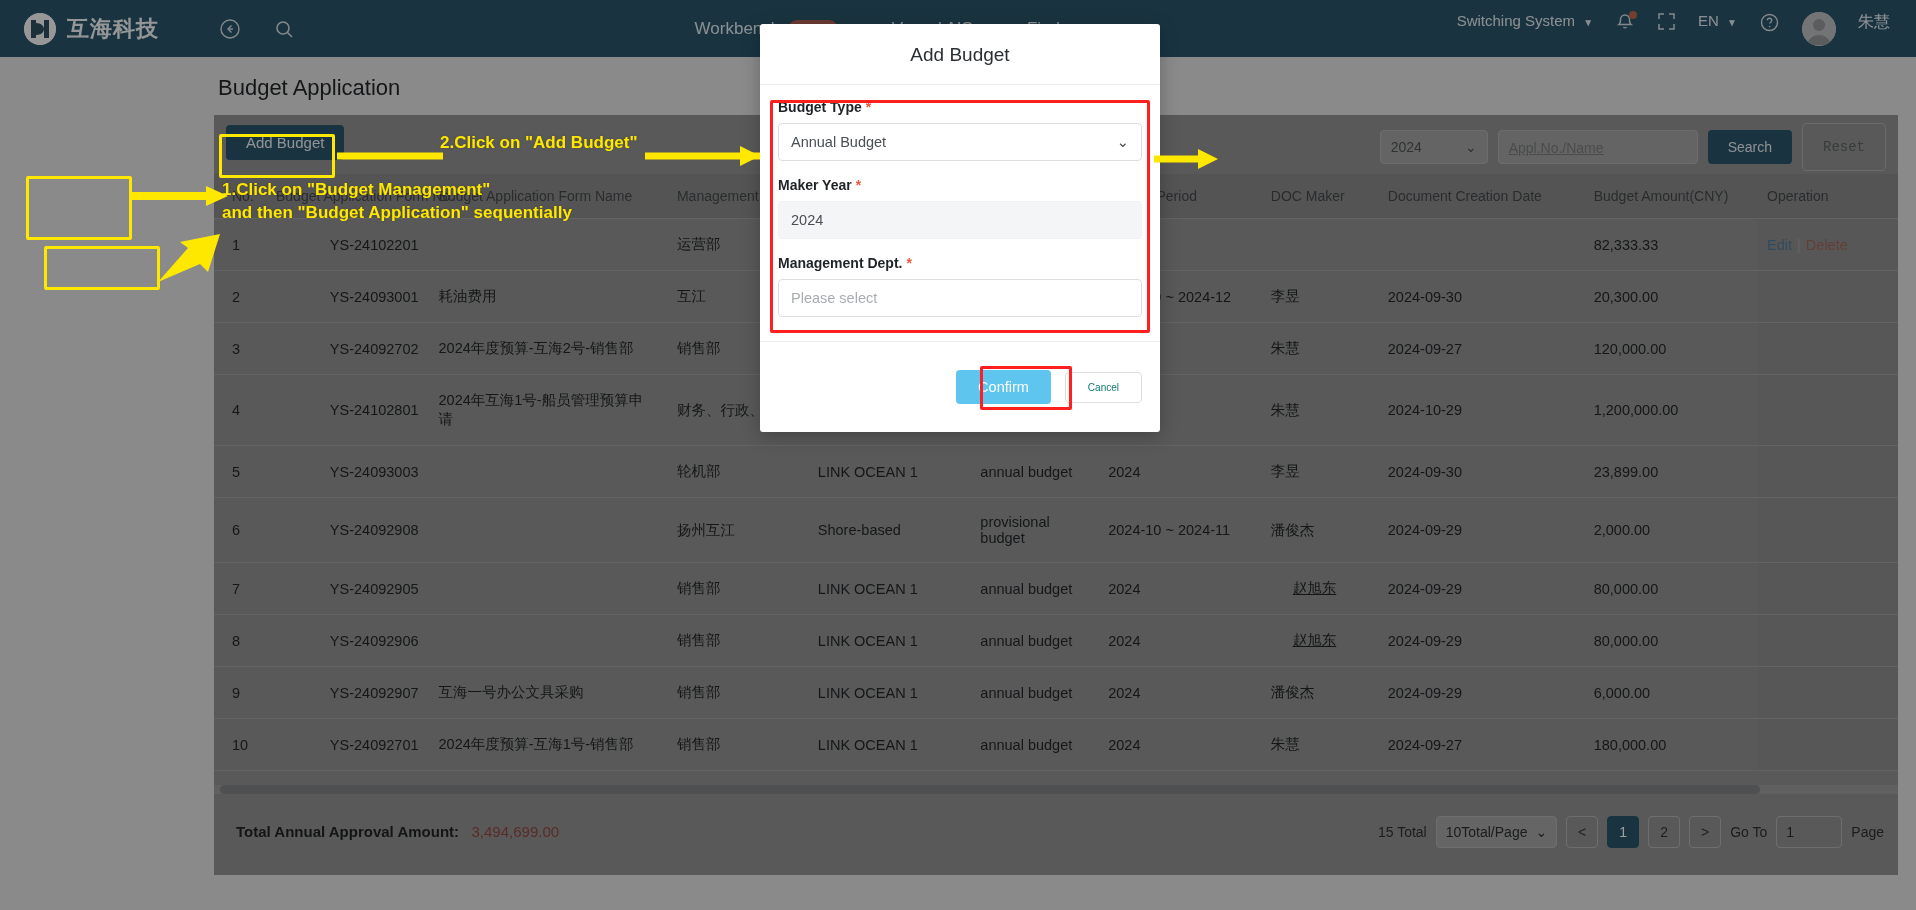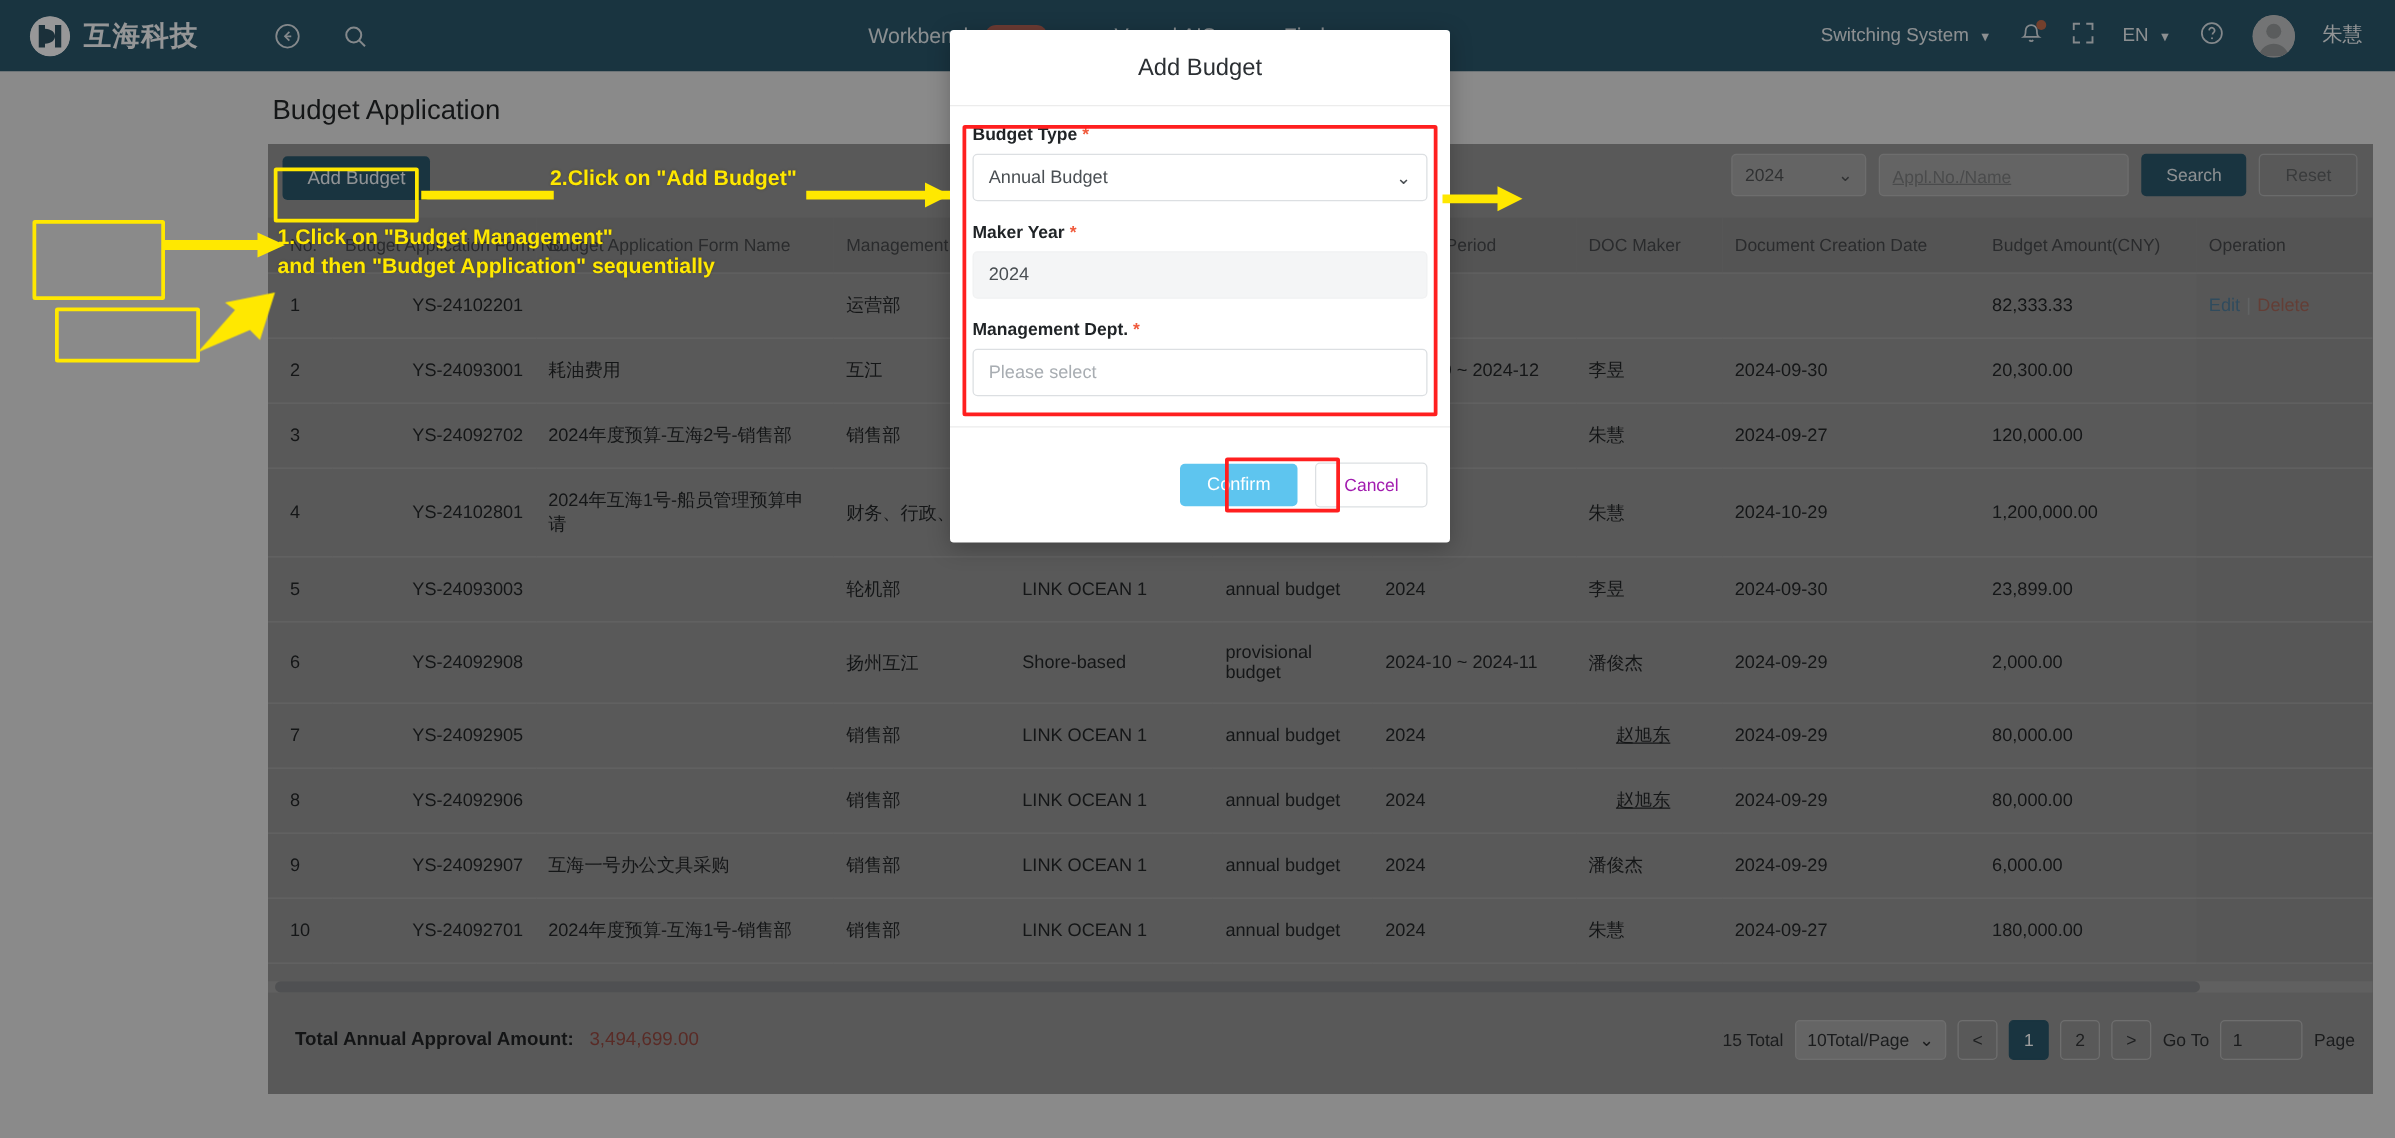--- a/index.html
+++ b/index.html
@@ -39,21 +39,21 @@
   }
   .hdr-nav {
     flex: 1; display: flex; align-items: center; justify-content: center; gap: 54px;
     font-size: 17px; color: #dbe7ee;
   }
   .hdr-nav-item { position: relative; display: flex; align-items: center; gap: 8px; }
   .badge {
     background: #e2523b; color: #fff; font-size: 12px; border-radius: 9px;
     padding: 2px 8px; line-height: 14px; font-weight: 400;
   }
-  .hdr-right { display: flex; align-items: center; gap: 22px; padding-right: 26px; font-size: 15px; }
+  .hdr-right { display: flex; align-items: flex-start; gap: 22px; padding-right: 26px; font-size: 15px; }
   .hdr-right .caret { font-size: 10px; margin-left: 4px; }
   .bell-wrap { position: relative; }
   .bell-dot {
     position: absolute; right: -2px; top: -1px; width: 8px; height: 8px;
     border-radius: 50%; background: #f15a24;
   }
   .avatar {
     width: 34px; height: 34px; border-radius: 50%; background: #b9bcbe;
     display:flex; align-items:flex-end; justify-content:center; overflow:hidden;
   }
@@ -95,21 +95,21 @@
     height: 34px;
   }
   .filter-select { width: 108px; display:flex; align-items:center; justify-content:space-between;}
   .filter-input { width: 200px; color: #77797b; display:flex; align-items:flex-end;text-decoration:underline;}
   .btn-search {
     background: #0b5a7e; color: #dfe9ef; border:none; border-radius: 4px;
     font-size: 14px; padding: 8px 20px; height:34px; font-family: inherit;
   }
   .btn-reset {
     background: transparent; color: #5b5f62; border: 1px solid #aaacae; border-radius: 4px;
-    font-size: 14px; padding: 8px 20px; height:34px; font-family: Liberation Sans, sans-serif;
+    font-size: 14px; padding: 8px 20px; height:48px; font-family: Liberation Mono, monospace;
   }
 
   
   .tbl-wrap { position: relative; }
   table.data { width: 100%; border-collapse: collapse; table-layout: fixed; }
   table.data thead th {
     background: #888888; color: #42464a; font-weight: 400; font-size: 14px;
     text-align: left; padding: 14px 10px; border-bottom: 1px solid #a0a0a0;
     white-space: nowrap;
   }
@@ -190,22 +190,22 @@
   .sel-box.placeholder { color: #a8adb2; }
   .modal-foot {
     border-top: 1px solid #ececec; padding: 28px 18px; display: flex;
     justify-content: flex-end; gap: 14px; align-items: center;
   }
   .btn-confirm {
     background: #5ec5ef; color: #fff; border: none; border-radius: 4px;
     font-size: 14.5px; padding: 9px 22px; font-family: inherit;
   }
   .btn-cancel {
-    background: #fff; color: #a21caf; border: 1px solid #dcdfe2; border-radius: 4px;
-    font-size: 14px; padding: 9px 22px; font-family: inherit;
+    background: #fff; color: #0f766e; border: 1px solid #dcdfe2; border-radius: 4px;
+    font-size: 10px; padding: 9px 22px; font-family: inherit;
   }
 
   
   .anno { position: absolute; z-index: 90; pointer-events: none; }
   .hl-box { border: 3px solid #ffe800; border-radius: 2px; }
   .hl-box-red { border: 3px solid #ff1f1f; border-radius: 2px; }
   .anno-text {
     color: #ffe800; font-size: 17px; font-weight: 700;
     font-family: "Liberation Sans", sans-serif; line-height: 23px;
     text-shadow: 0 0 2px rgba(60,50,0,.45);

